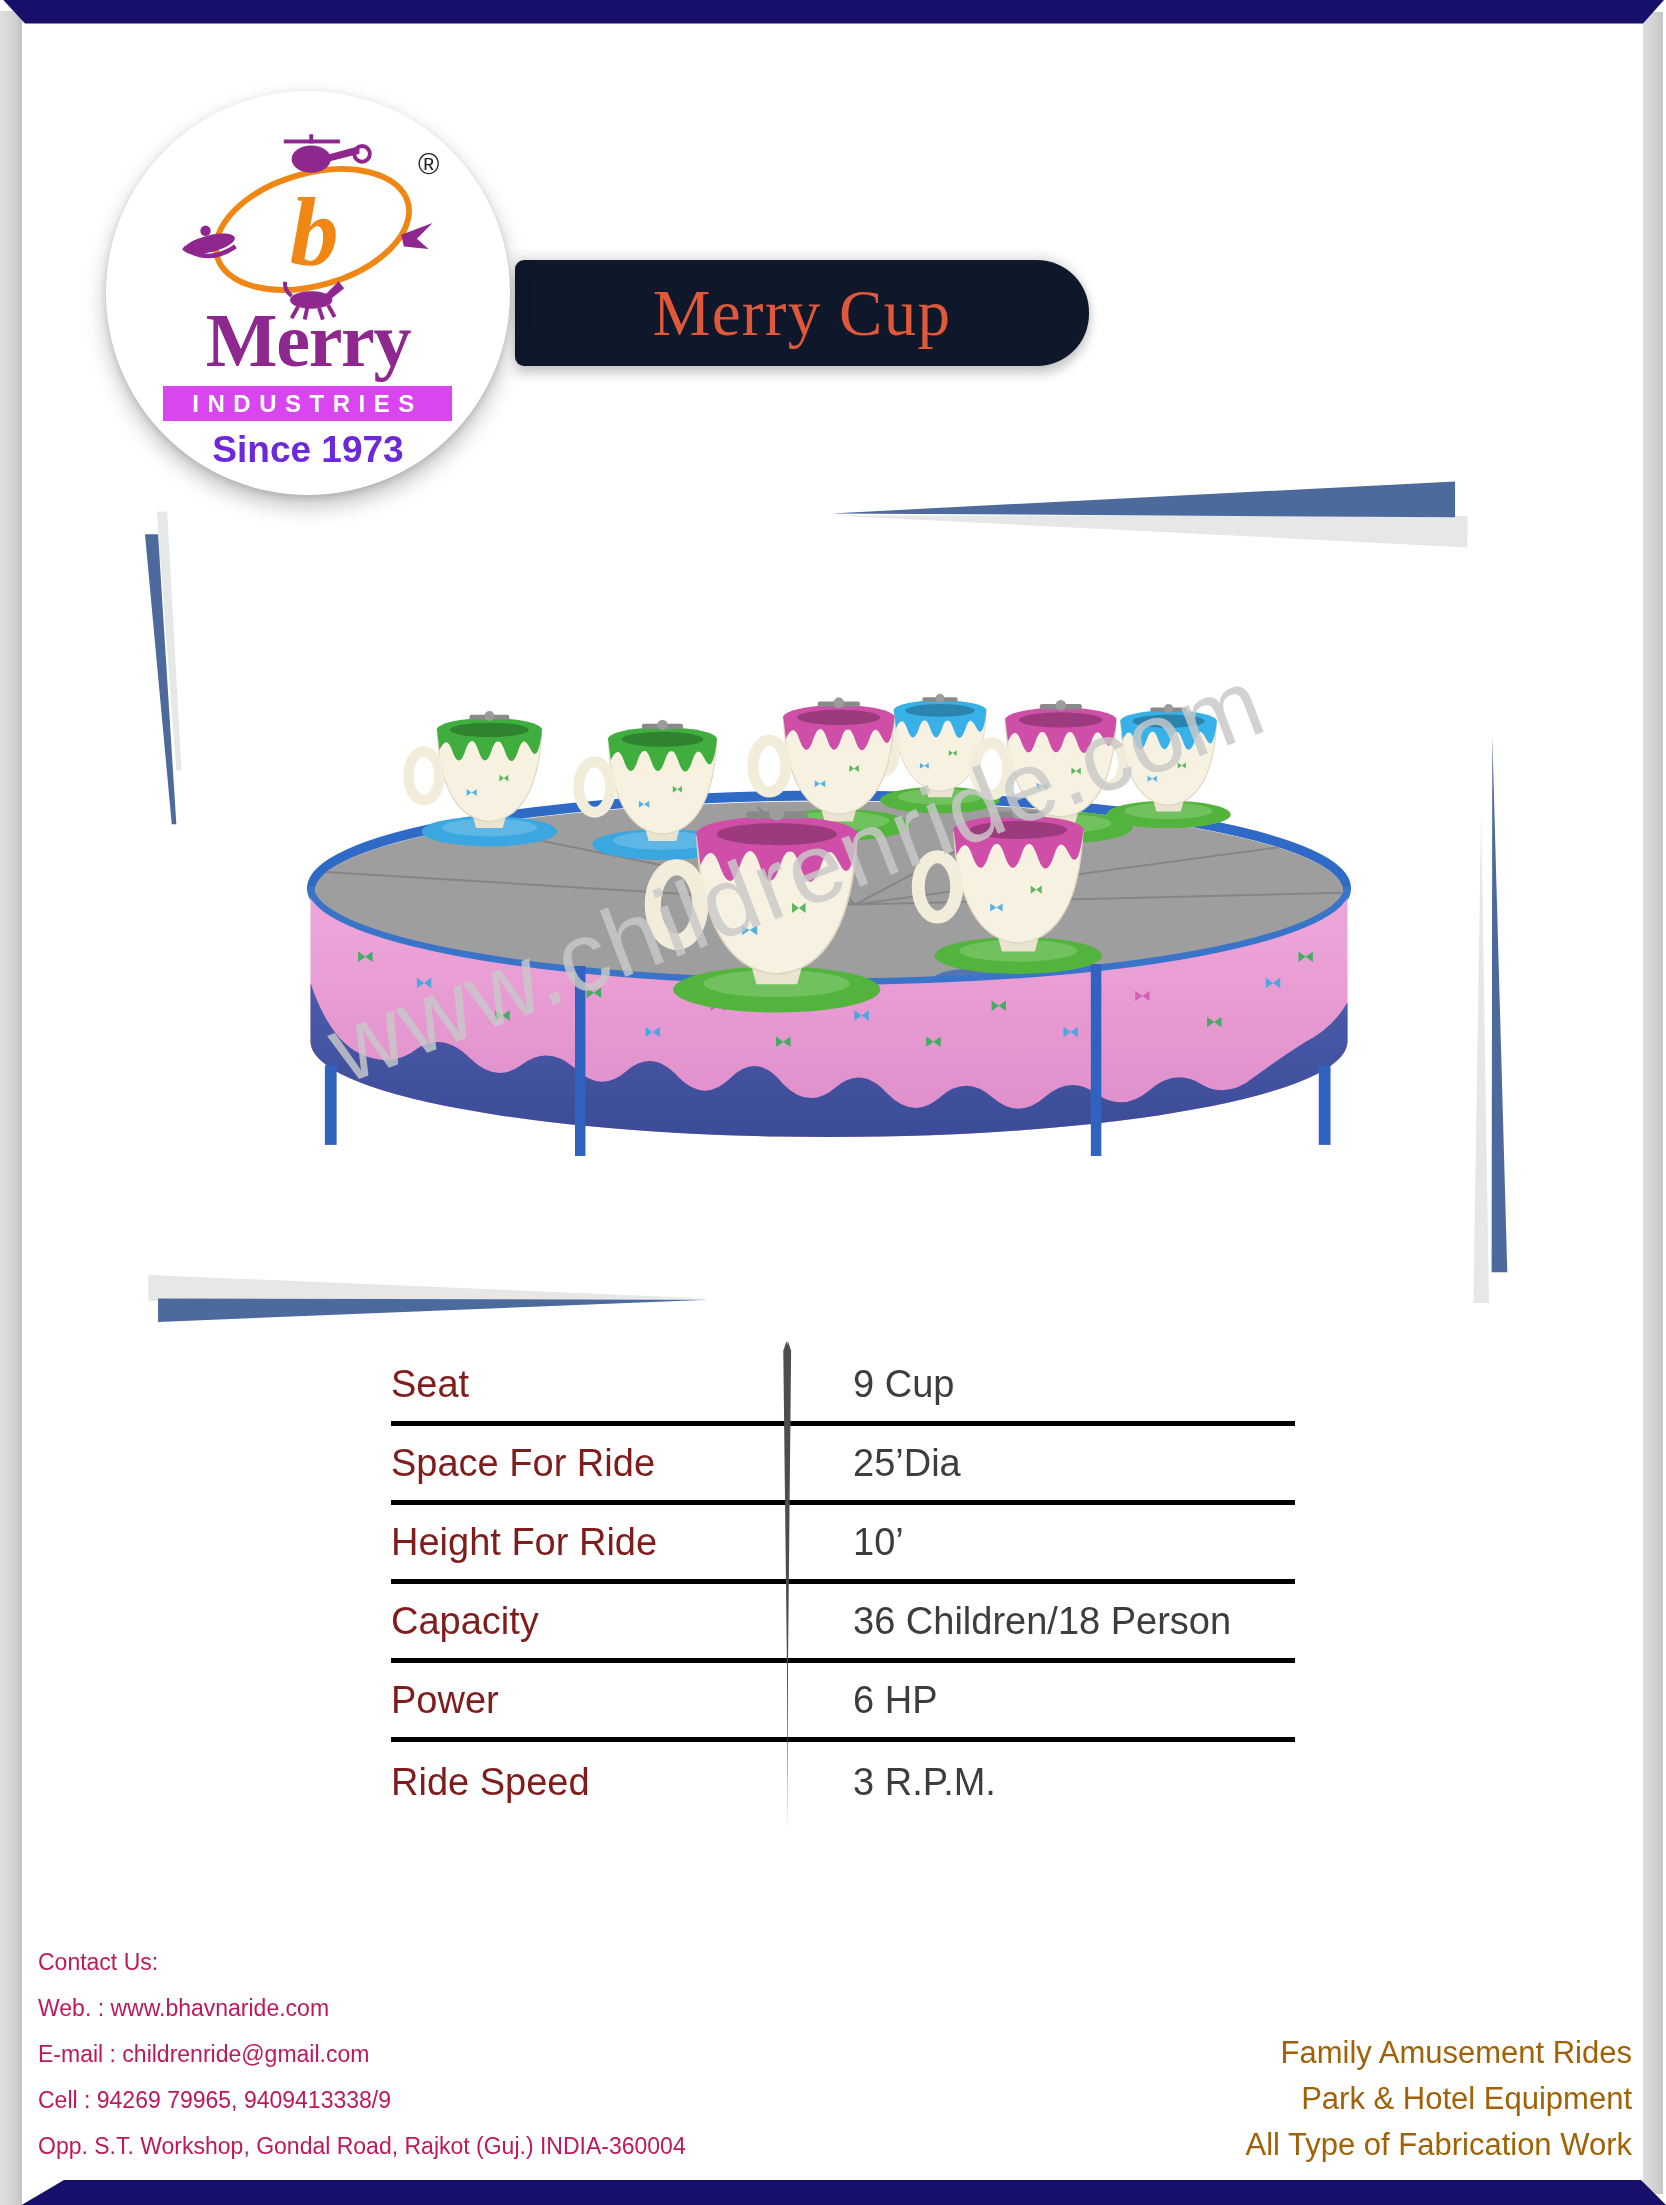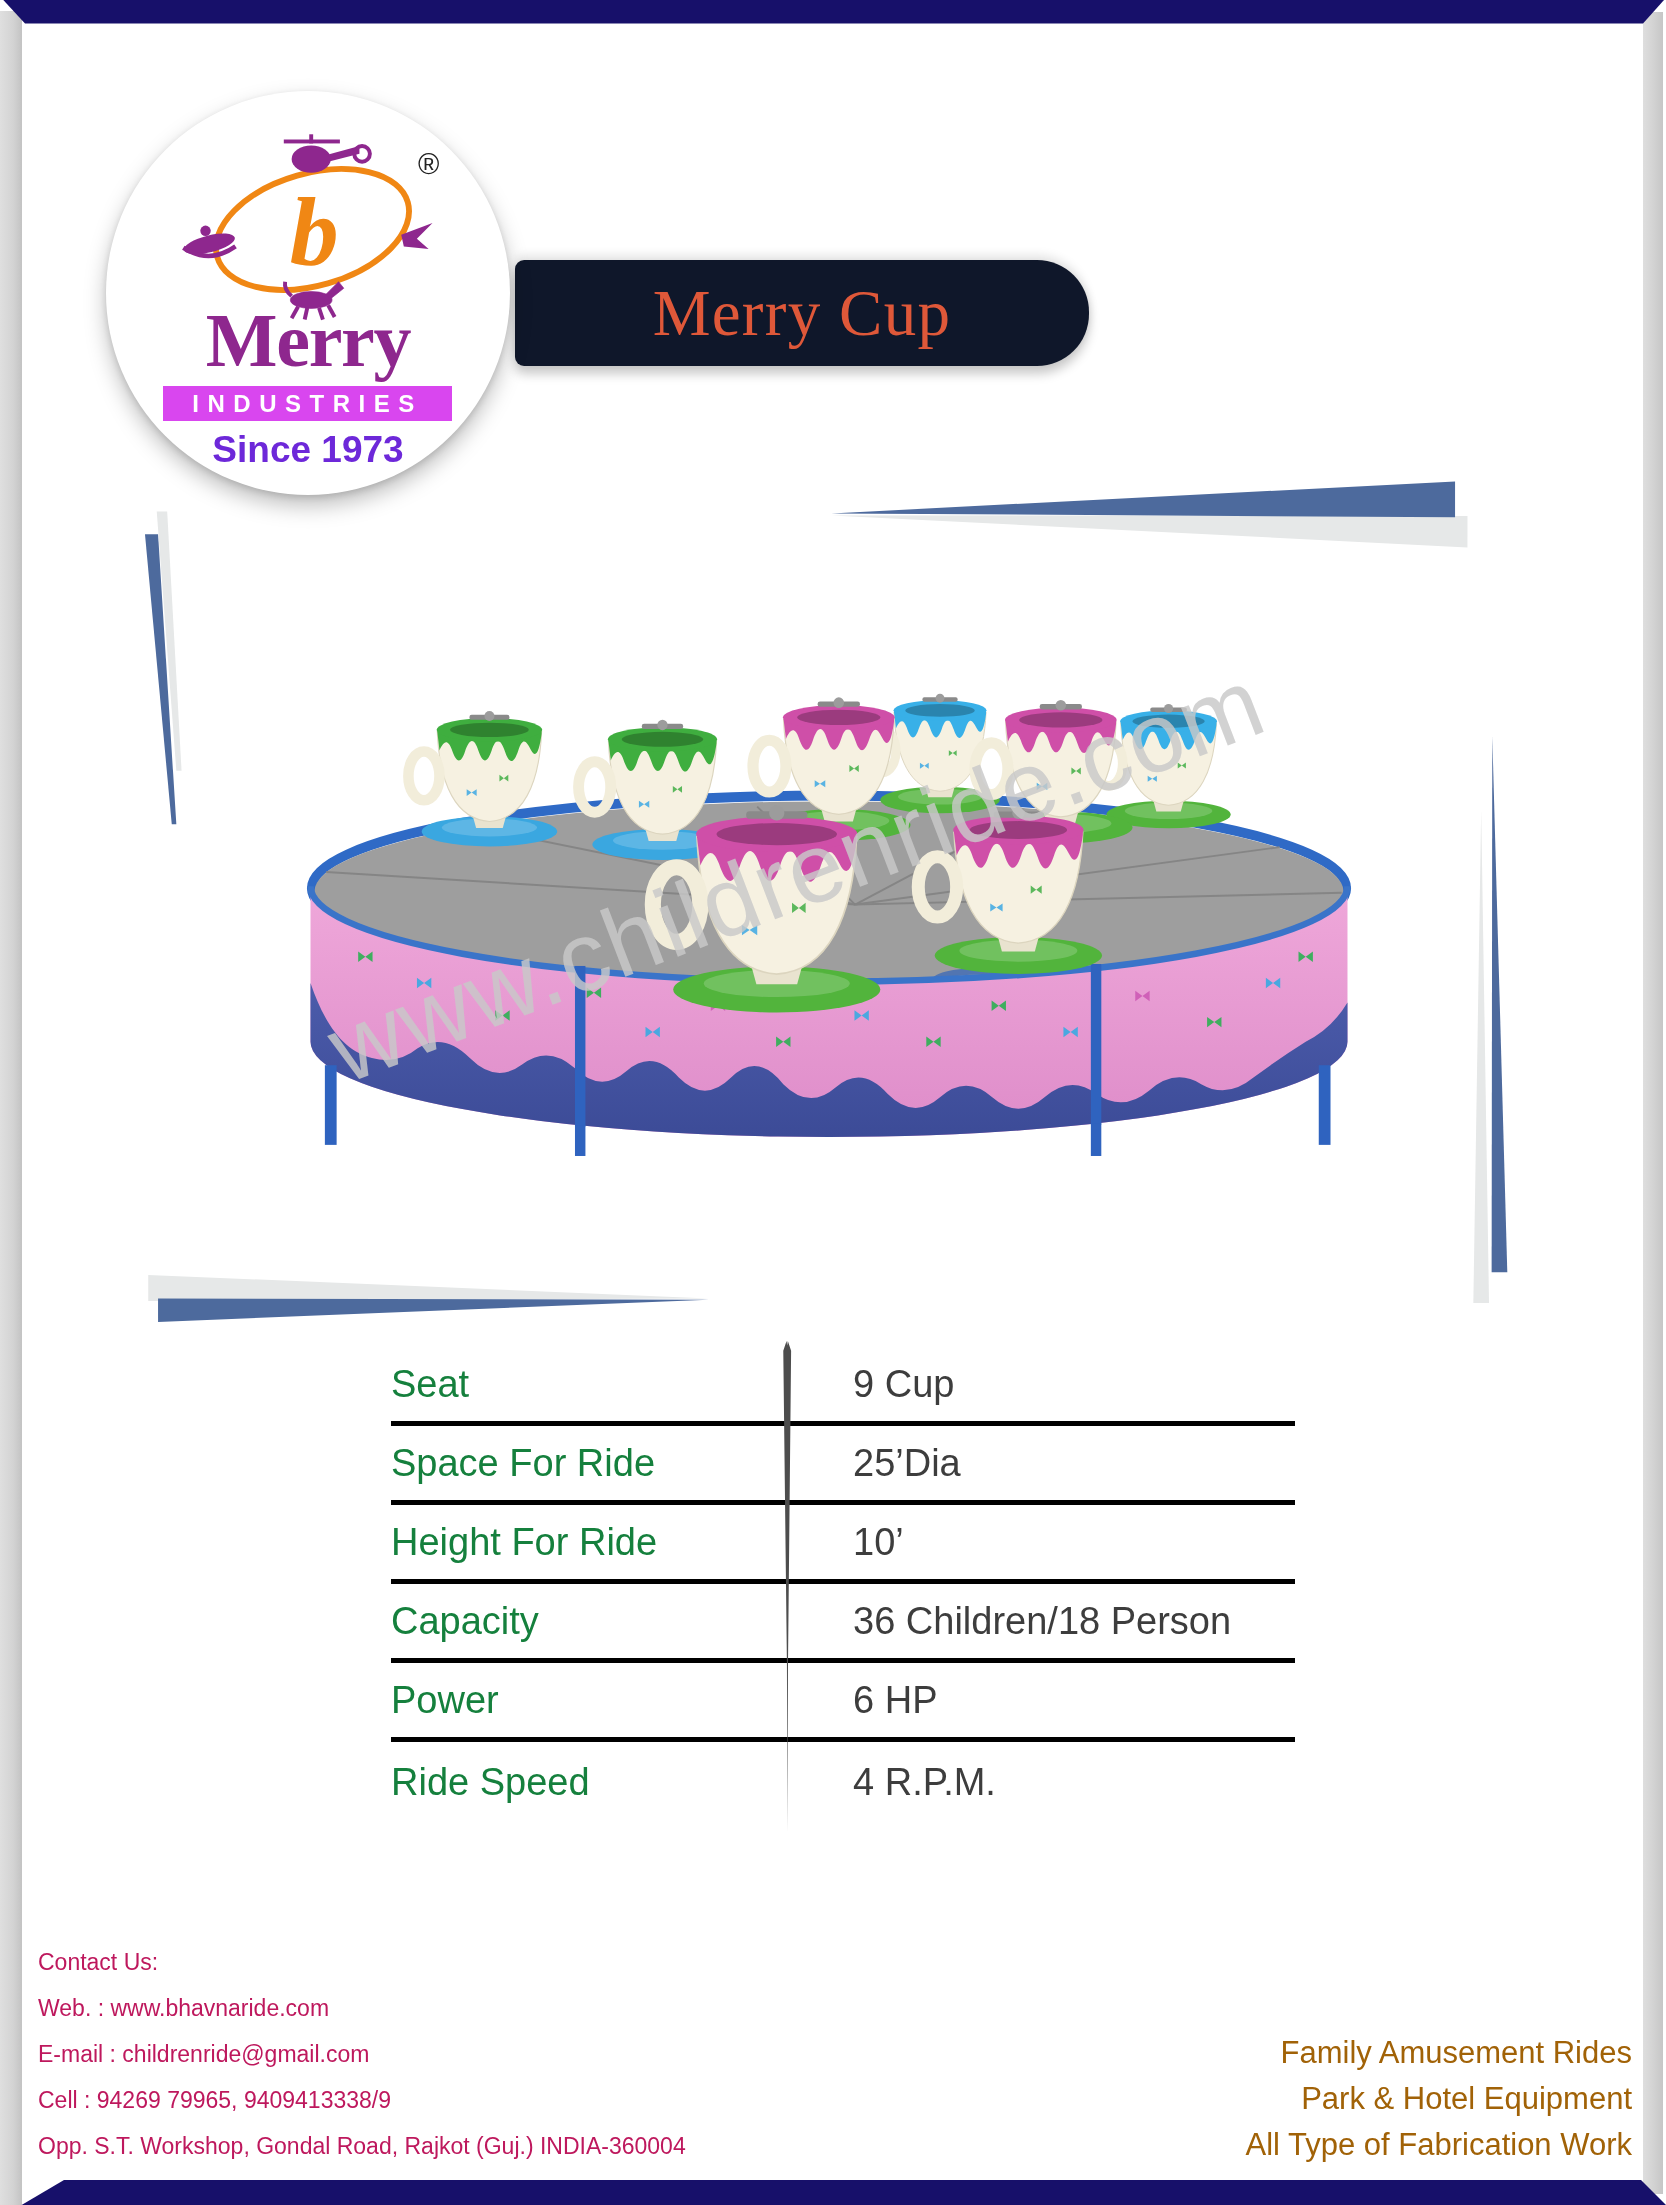--- a/index.html
+++ b/index.html
@@ -41,21 +41,21 @@
   .deco-svg{position:absolute;left:0;top:0;z-index:4;}
 
   
   .photo-svg{position:absolute;left:287px;top:676px;z-index:6;}
 
   
   .spec-table{position:absolute;left:391px;top:1347px;width:904px;z-index:8;}
   .spec-row{position:relative;height:74px;border-bottom:5.9px solid #000000;
     display:flex;align-items:center;}
   .spec-row:last-child{border-bottom:none;height:80px;}
-  .spec-label{width:418px;font-size:38px;color:#15803d;}
+  .spec-label{width:418px;font-size:38px;color:#7f1d1d;}
   .spec-value{margin-left:44px;font-size:38px;color:#3d3d3d;}
   .spec-divider{position:absolute;left:780px;top:1339px;z-index:9;}
 
   
   .contact-block{position:absolute;left:38px;top:1939px;z-index:8;color:#be185d;
     font-size:23px;line-height:46px;}
   .services-block{position:absolute;right:34px;top:2030px;z-index:8;color:#a16207;
     font-size:31px;line-height:46px;text-align:right;}
 </style>
 </head>
@@ -221,21 +221,21 @@
     <div class="spec-row">
       <div class="spec-label">Capacity</div>
       <div class="spec-value">36 Children/18 Person</div>
     </div>
     <div class="spec-row">
       <div class="spec-label">Power</div>
       <div class="spec-value">6 HP</div>
     </div>
     <div class="spec-row">
       <div class="spec-label">Ride Speed</div>
-      <div class="spec-value">4 R.P.M.</div>
+      <div class="spec-value">3 R.P.M.</div>
     </div>
   </div>
   <svg class="spec-divider" width="14.4" height="496" viewBox="0 0 22 760">
     <path d="M5,18 L10,3 L11,10 L12,3 L17,18 L12.2,500 L11.4,758 L10.6,500 Z" fill="#4d4d4d"></path>
   </svg>
 
   <div class="contact-block">
     <div>Contact Us:</div>
     <div>Web. : www.bhavnaride.com</div>
     <div>E-mail : childrenride@gmail.com</div>

